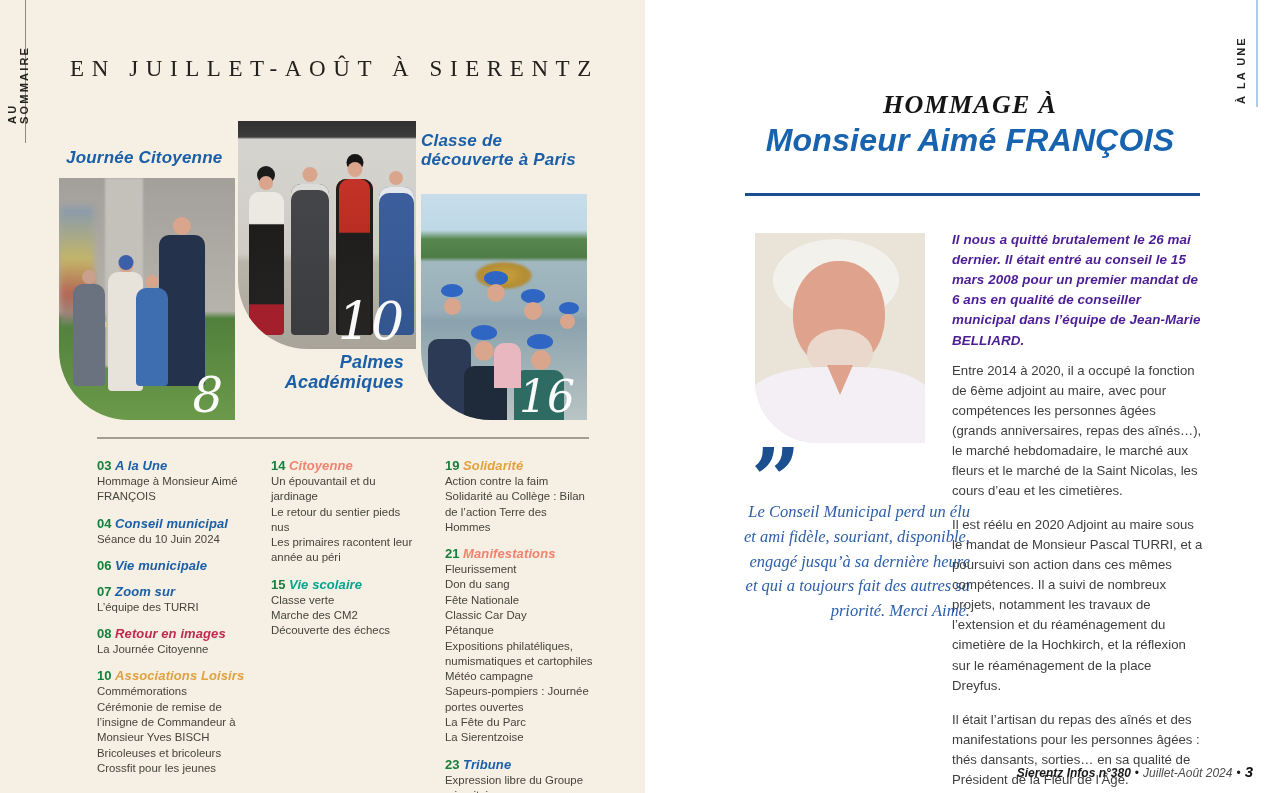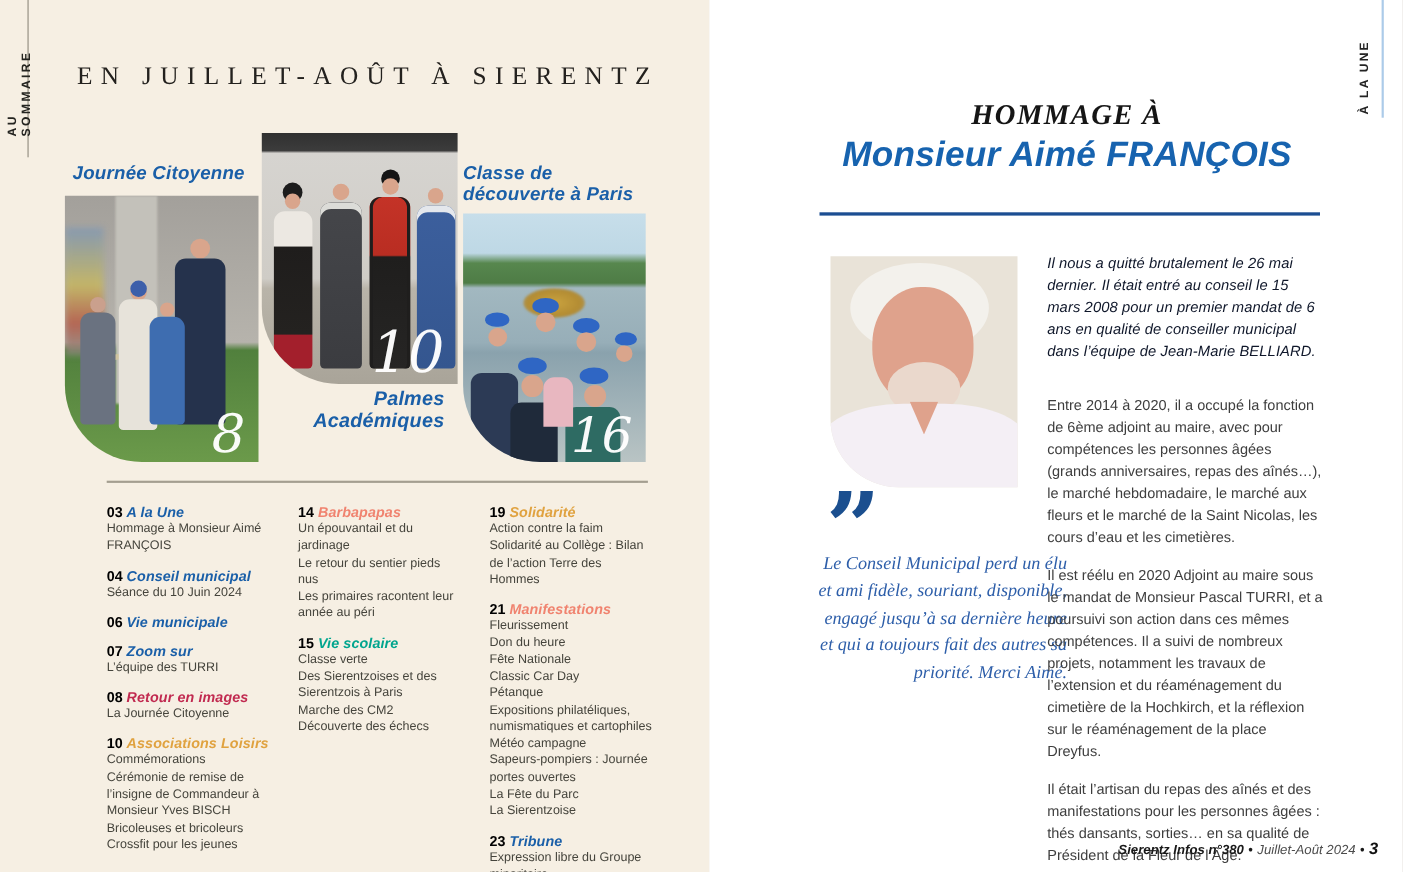--- a/index.html
+++ b/index.html
@@ -62,21 +62,21 @@
     background:radial-gradient(ellipse at center,#caa33f 0%,#b38c33 60%,rgba(150,150,150,0.4) 100%); border-radius:50%; filter:blur(1px); }
   .cap { position:absolute; border-radius:50% 50% 45% 45%; background:#2f66c4; }
   .face { position:absolute; border-radius:50%; background:#d9a58c; }
   .jacket { position:absolute; border-radius:10px 10px 0 0; }
   
   .toc-rule { position:absolute; left:97px; top:437px; width:492px; height:2px; background:#a49e90; }
   .toc { position:absolute; left:97px; top:458px; width:500px; display:flex; gap:24px; }
   .toc-col { width:150px; flex:0 0 auto; }
   .toc-section { margin-bottom:11px; }
   .toc-head { font-size:13px; font-weight:700; color:#191919; margin-bottom:1px; }
-  .toc-num { color:#000000;text-align:right; }
+  .toc-num { color:#15803d;text-align:right; }
   .toc-title { font-style:italic; letter-spacing:0.1px; }
   .toc-item { font-size:11.4px; line-height:1.34; color:#45443c; }
   
   .page-right { position:absolute; left:645px; top:0; width:630px; height:793px; background:#ffffff; }
   .edge-right-line { position:absolute; left:611px; top:0; width:2px; height:107px; background:#accbe9; }
   .edge-right-label {
     position:absolute; left:590px; top:28px; height:76px;
     writing-mode:vertical-rl; transform:rotate(180deg);
     font-size:11px; font-weight:700; letter-spacing:2px; color:#242424;
   }
@@ -105,22 +105,22 @@
     font-family:"DejaVu Serif", serif; font-weight:700; font-size:86px; line-height:0.92;
     color:#1b4f8f;
   }
   .quote {
     position:absolute; left:90px; top:500px; width:235px; text-align:right;
     font-family:"Liberation Serif", serif; font-style:italic;
     font-size:16.5px; line-height:1.5; color:#2d5ea9;
   }
   .article { position:absolute; left:307px; top:230px; width:252px; }
   .article-intro {
-    font-weight:400; font-style:italic; font-size:13.4px; line-height:1.5;
-    color:#0f172a; margin-bottom:28px; letter-spacing:0.1px;
+    font-weight:700; font-style:italic; font-size:13.4px; line-height:1.5;
+    color:#4c1d95; margin-bottom:10px; letter-spacing:0.1px;
   }
   .article-p { font-size:13.2px; line-height:1.52; color:#3e3e3e; margin-bottom:14px; }
   .footer {
     position:absolute; right:22px; top:763px; font-size:12px; color:#2a2a2a;
     white-space:nowrap;
   }
   .f-mag { font-weight:700; font-style:italic; color:#191919; }
   .f-issue { font-style:italic; color:#4c4c4c; }
   .f-dot { color:#191919; margin:0 4px; }
   .f-page { font-weight:700; font-style:italic; font-size:15px; color:#111; }
@@ -174,21 +174,21 @@
         <div class="body" style="top:17px; background:linear-gradient(180deg,#c43327 0%,#b92d22 34%,#1f1e1d 35%,#262524 100%); box-shadow:inset 3px 0 0 #1f1e1d, inset -3px 0 0 #1f1e1d;"></div>
       </div>
       <div class="fig" style="left:79%; top:22%; width:20%; height:72%;">
         <div class="head" style="width:14px; height:14px;"></div>
         <div class="body" style="top:16px; background:linear-gradient(180deg,#3c5f9d 0%,#34568f 100%); box-shadow:inset 0 6px 0 #e4e7ec;"></div>
       </div>
       <div class="num" style="font-size:52px;">10</div>
     </div>
     <div class="caption right" style="left:256px; top:352px; width:148px;">Palmes Académiques</div>
 
-    <div class="caption" style="left:421px; top:148px; width:168px;">Classe de découverte à Paris</div>
+    <div class="caption" style="left:421px; top:131px; width:168px;">Classe de découverte à Paris</div>
     <div class="photo p3" style="left:421px; top:194px; width:166px; height:226px;">
       <div class="fountain"></div>
       <div class="cap" style="left:12%; top:40%; width:22px; height:13px;"></div>
         <div class="face" style="left:14%; top:46%; width:17px; height:17px;"></div>
       <div class="cap" style="left:38%; top:34%; width:24px; height:14px;"></div>
         <div class="face" style="left:40%; top:40%; width:18px; height:18px;"></div>
       <div class="cap" style="left:60%; top:42%; width:24px; height:14px;"></div>
         <div class="face" style="left:62%; top:48%; width:18px; height:18px;"></div>
       <div class="cap" style="left:83%; top:48%; width:20px; height:12px;"></div>
         <div class="face" style="left:84%; top:53%; width:15px; height:15px;"></div>
@@ -228,43 +228,42 @@
           <div class="toc-section">
             <div class="toc-head"><span class="toc-num">10</span> <span class="toc-title" style="color: rgb(224, 162, 63);">Associations Loisirs</span></div>
             <div class="toc-item">Commémorations</div>
             <div class="toc-item">Cérémonie de remise de l’insigne de Commandeur à Monsieur Yves BISCH</div>
             <div class="toc-item">Bricoleuses et bricoleurs</div>
             <div class="toc-item">Crossfit pour les jeunes</div>
           </div>
         </div>
         <div class="toc-col">
           <div class="toc-section">
-            <div class="toc-head"><span class="toc-num">14</span> <span class="toc-title" style="color: rgb(240, 131, 111);">Barbapapas</span></div>
+            <div class="toc-head"><span class="toc-num">14</span> <span class="toc-title" style="color: rgb(240, 131, 111);">Citoyenne</span></div>
             <div class="toc-item">Un épouvantail et du jardinage</div>
             <div class="toc-item">Le retour du sentier pieds nus</div>
             <div class="toc-item">Les primaires racontent leur année au péri</div>
           </div>
           <div class="toc-section">
             <div class="toc-head"><span class="toc-num">15</span> <span class="toc-title" style="color: rgb(0, 165, 142);">Vie scolaire</span></div>
             <div class="toc-item">Classe verte</div>
-            <div class="toc-item">Des Sierentzoises et des Sierentzois à Paris</div>
             <div class="toc-item">Marche des CM2</div>
             <div class="toc-item">Découverte des échecs</div>
           </div>
         </div>
         <div class="toc-col">
           <div class="toc-section">
             <div class="toc-head"><span class="toc-num">19</span> <span class="toc-title" style="color: rgb(224, 162, 63);">Solidarité</span></div>
             <div class="toc-item">Action contre la faim</div>
             <div class="toc-item">Solidarité au Collège : Bilan de l’action Terre des Hommes</div>
           </div>
           <div class="toc-section">
             <div class="toc-head"><span class="toc-num">21</span> <span class="toc-title" style="color: rgb(240, 131, 111);">Manifestations</span></div>
             <div class="toc-item">Fleurissement</div>
-            <div class="toc-item">Don du heure</div>
+            <div class="toc-item">Don du sang</div>
             <div class="toc-item">Fête Nationale</div>
             <div class="toc-item">Classic Car Day</div>
             <div class="toc-item">Pétanque</div>
             <div class="toc-item">Expositions philatéliques, numismatiques et cartophiles</div>
             <div class="toc-item">Météo campagne</div>
             <div class="toc-item">Sapeurs-pompiers : Journée portes ouvertes</div>
             <div class="toc-item">La Fête du Parc</div>
             <div class="toc-item">La Sierentzoise</div>
           </div>
           <div class="toc-section">

